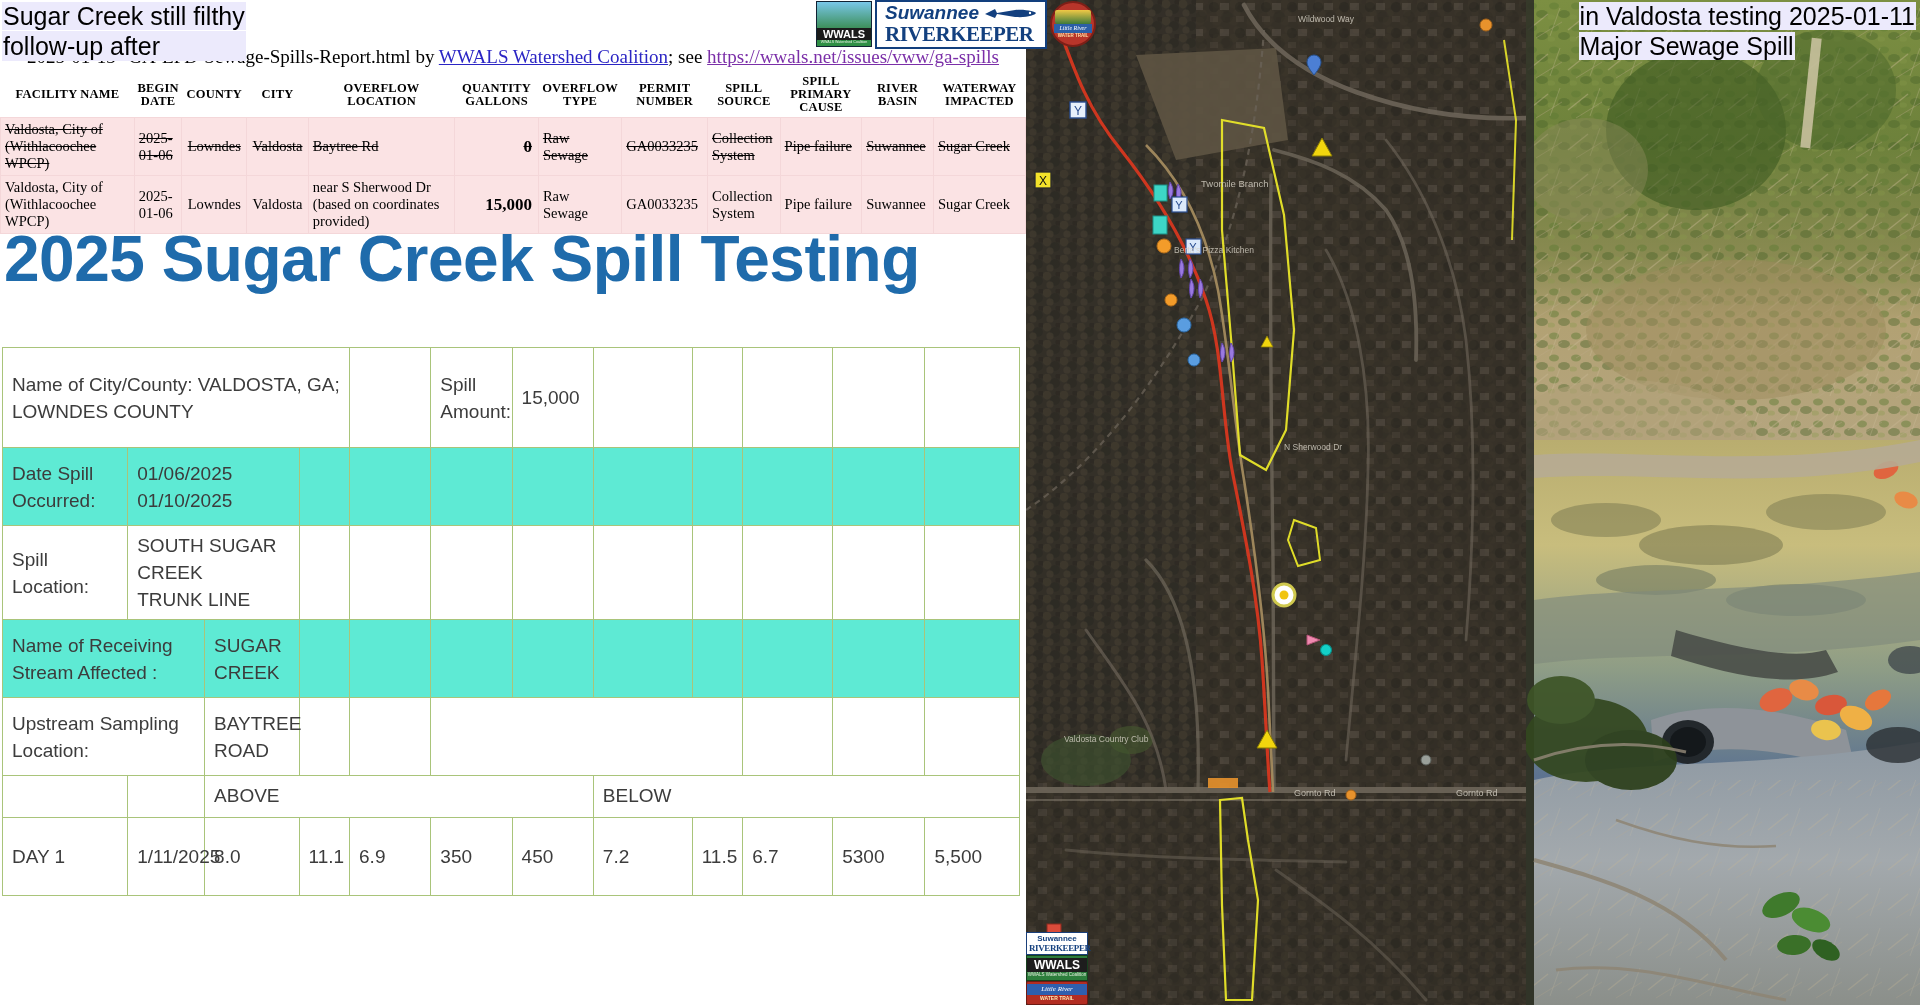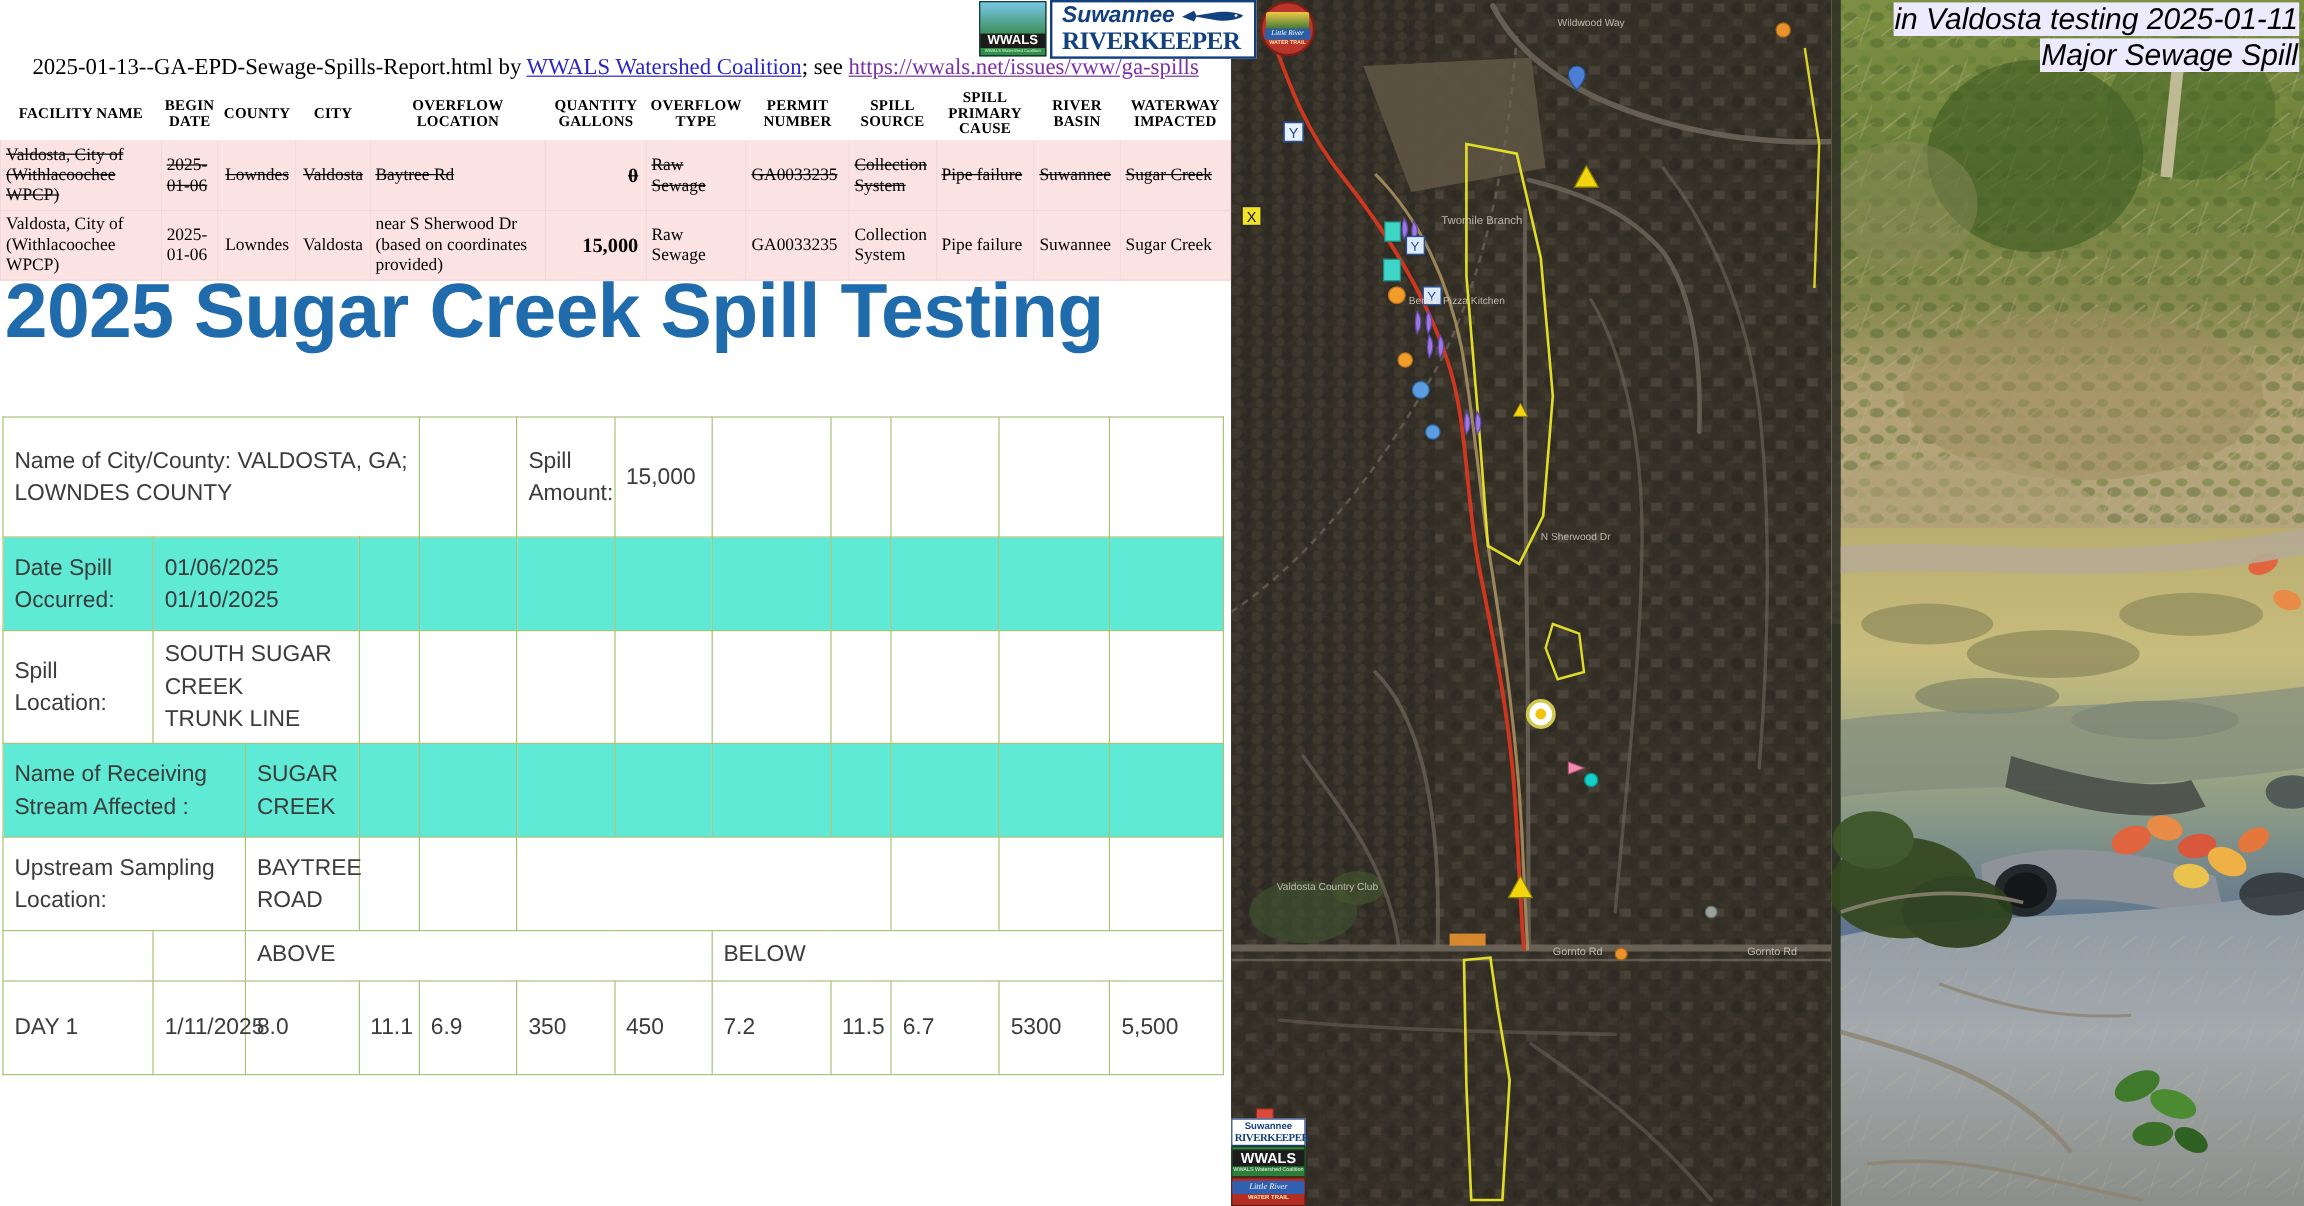--- a/index.html
+++ b/index.html
@@ -578,21 +578,25 @@
         <path d="M8 760 C60 742 110 740 160 752" stroke-width="3"></path>
       </g>
 
       <ellipse cx="372" cy="745" rx="32" ry="18" fill="#2a2f33" opacity="0.8"></ellipse>
       <ellipse cx="384" cy="660" rx="22" ry="14" fill="#3c444a" opacity="0.75"></ellipse>
 
       <path d="M8 455 C120 448 240 470 394 440 L394 462 C250 492 120 470 8 478 Z" fill="#b6ab93" opacity="0.9"></path>
     </svg>
   </div>
 
-  <div class="cap" style="right:4px;top:1px;text-align:right;font-style:italic;">
+  <div class="cap" id="cap-tl">
+    <span class="l1">Sugar Creek still filthy</span>
+    <span class="l2">follow-up after</span>
+  </div>
+  <div class="cap" style="right:4px;top:1px;">
     <span>in Valdosta testing 2025-01-11</span><br>
     <span>Major Sewage Spill</span>
   </div>
 
   <div style="position:absolute;left:816px;top:0px;height:48px;display:flex;align-items:center;gap:3px;z-index:50;">
     <div style="width:56px;height:46px;background:#2f8f45;border:1px solid #123; display:flex;flex-direction:column;justify-content:flex-end;align-items:center;padding-bottom:1px;">
       <div style="width:54px;height:26px;background:linear-gradient(#79c7e8,#3d8f5a);"></div>
       <div style="background:#1b1b1b;color:#fff;font-family:'Liberation Sans',sans-serif;font-weight:bold;font-size:11px;line-height:12px;width:100%;text-align:center;">WWALS</div>
       <div style="color:#eaf4e5;font-size:3.6px;line-height:5px;font-family:'Liberation Sans',sans-serif;text-align:center;">WWALS Watershed Coalition</div>
     </div>

